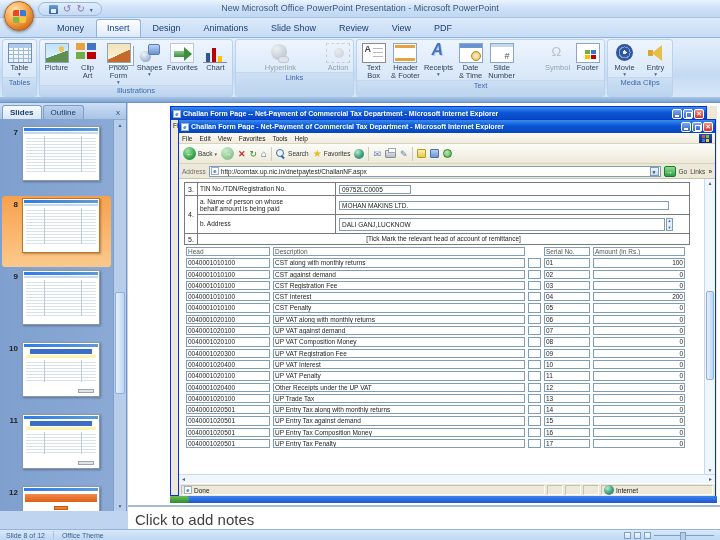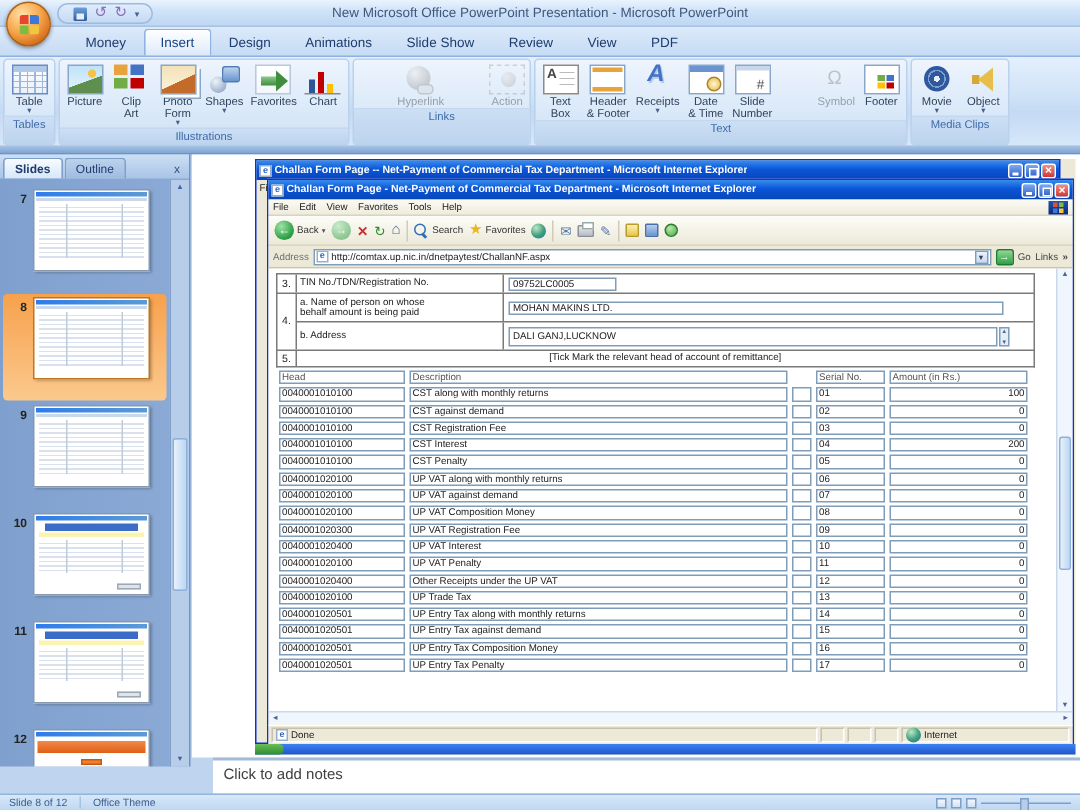--- a/index.html
+++ b/index.html
@@ -289,21 +289,21 @@
   .trow { display:grid; grid-template-columns:84px 252px 13px 46px 92px; column-gap:3px;
     margin-top:2px; padding-left:2px; }
   .xp-field { height:9.3px; line-height:8.5px; border:1px solid #7F9DB9; background:#fff;
     font-size:6.5px; padding:0 1px; overflow:hidden; white-space:nowrap; }
   .thead .xp-field { color:#555; }
   .cell-amt { text-align:right; }
   .hidden-col { visibility:hidden; }
 
   
   .notes { position:absolute; left:128px; right:0; top:505px; height:24px; background:#fff;
-    border-top:2px solid #A3BAD9; padding:4px 0 0 7px; font-size:10px; color:#404040;margin-left:14px; }
+    border-top:2px solid #A3BAD9; padding:4px 0 0 7px; font-size:15px; color:#404040; }
   .statusbar { position:absolute; left:0; right:0; bottom:0; height:11px;
     background:linear-gradient(#D8E8F8,#BED7F2); border-top:1px solid #93B4DC;
     display:flex; align-items:center; gap:8px; padding:0 6px; font-size:7px; color:#3C5E8E; }
   .sb-div { width:1px; height:8px; background:#A8C2E0; }
   .sb-right { margin-left:auto; display:flex; align-items:center; gap:3px; }
   .vb { width:7px; height:7px; border:1px solid #7E9FC8; background:linear-gradient(#F4F9FF,#CFE1F5); }
   .zoom-line { width:60px; height:1px; background:#7E9FC8; position:relative; }
   .zoom-line::after { content:""; position:absolute; left:26px; top:-3px; width:4px; height:7px; background:#B8CDE8; border:1px solid #7E9FC8; }
 </style>
 </head>
@@ -370,21 +370,21 @@
         <div class="rbtn"><div class="icon ic-slidenumber"></div><div class="rlabel">Slide
 Number</div></div>
         <div class="rbtn disabled"><div class="icon ic-symbol"></div><div class="rlabel">Symbol</div></div>
         <div class="rbtn"><div class="icon ic-object"></div><div class="rlabel">Footer</div></div>
       </div>
       <div class="rgroup-label">Text</div>
     </div>
     <div class="rgroup">
       <div class="rgroup-btns">
         <div class="rbtn"><div class="icon ic-movie"></div><div class="rlabel">Movie</div><div class="ddarrow">▾</div></div>
-        <div class="rbtn"><div class="icon ic-sound"></div><div class="rlabel">Object</div><div class="ddarrow">▾</div></div>
+        <div class="rbtn"><div class="icon ic-sound"></div><div class="rlabel">Entry</div><div class="ddarrow">▾</div></div>
       </div>
       <div class="rgroup-label">Media Clips</div>
     </div>
   </div>
 <div class="ribbon-edge"></div>
 
 <div class="left-pane">
   <div class="pane-tabs" id="pane-tabs">
       <div class="pane-tab active">Slides</div>
       <div class="pane-tab">Outline</div>

